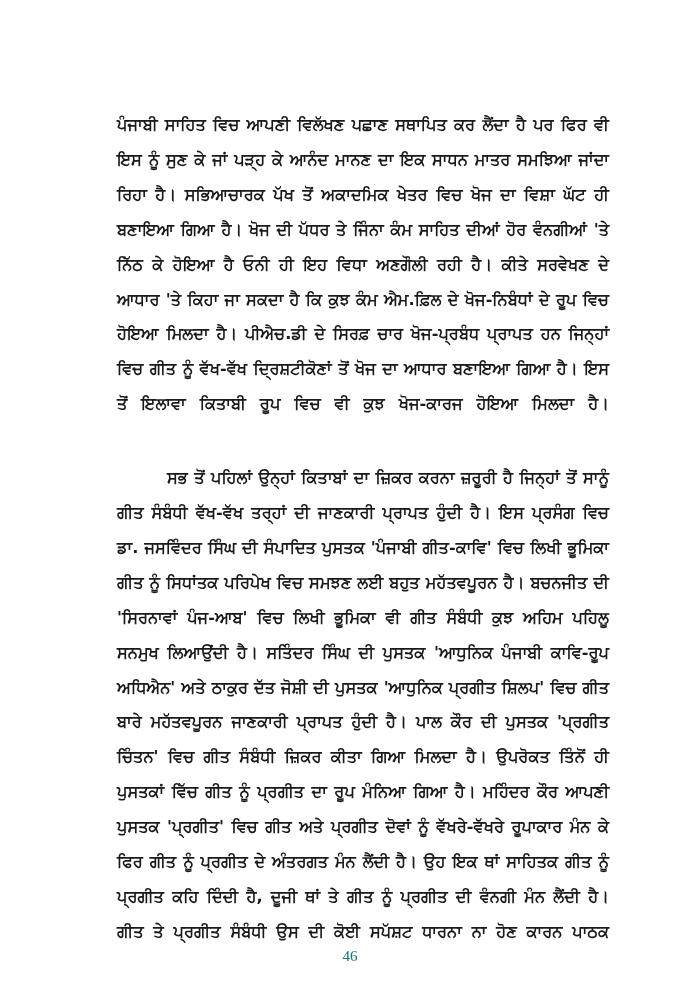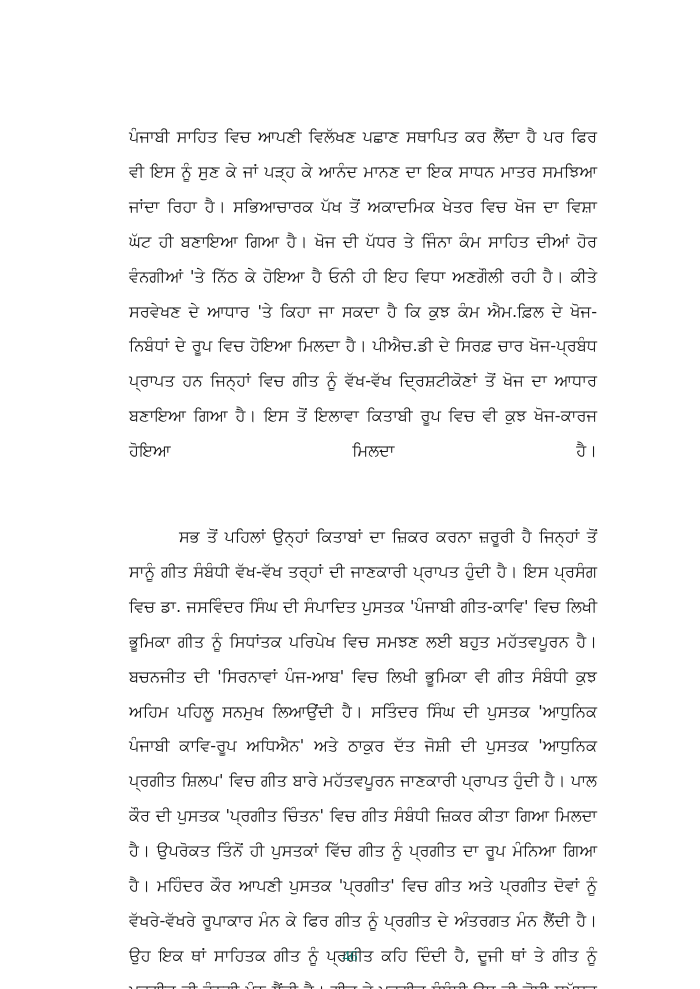--- a/index.html
+++ b/index.html
@@ -20,28 +20,29 @@
     overflow: hidden;
     box-sizing: border-box;
   }
   .text-block {
     position: absolute;
     left: 113px;
     top: 104px;
     width: 500px;
   }
   .para {
-    margin: 16px;
+    margin: 4px;
     padding: 0;
     color: #1a1a1a;
     font-size: 16.2px;
     line-height: 34.9px;
     text-align: justify;
     text-justify: inter-word;
     word-spacing: 0.02em;
+    font-weight: bold;
     -webkit-font-smoothing: antialiased;
   }
   .para + .para {
     margin-top: 0;
   }
   .para.indented {
     text-indent: 50px;
   }
   
   .para::after {

